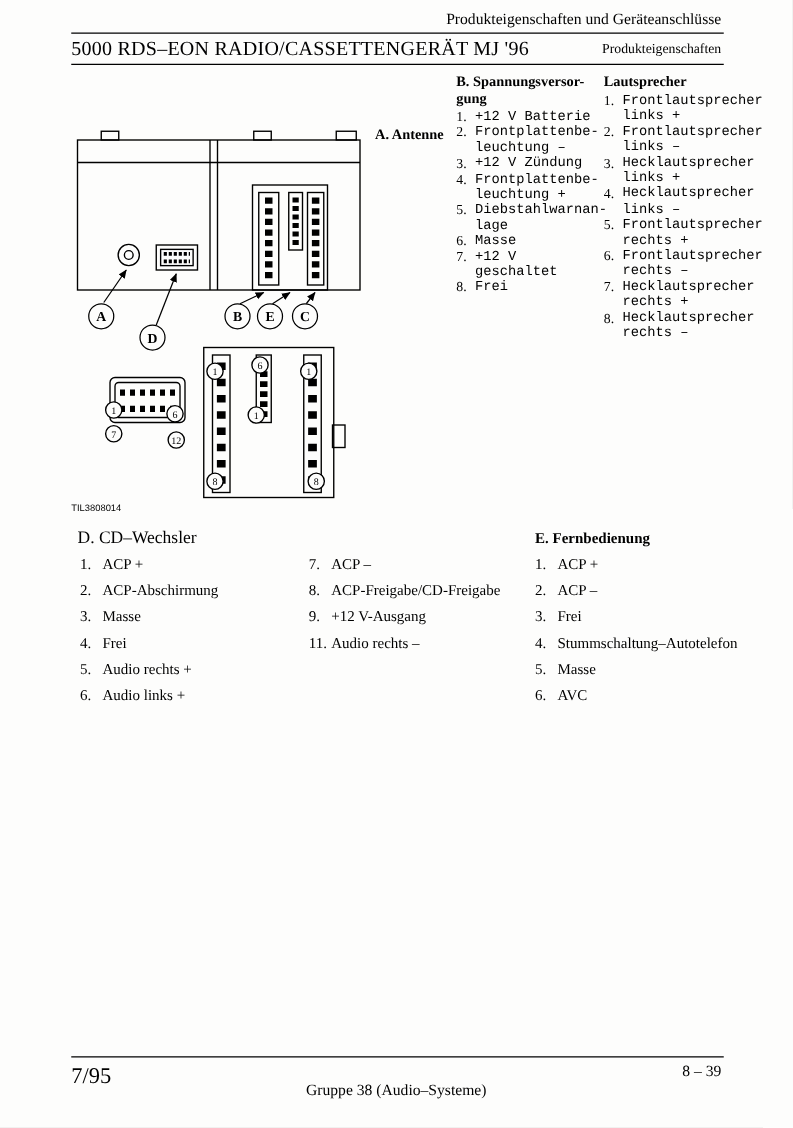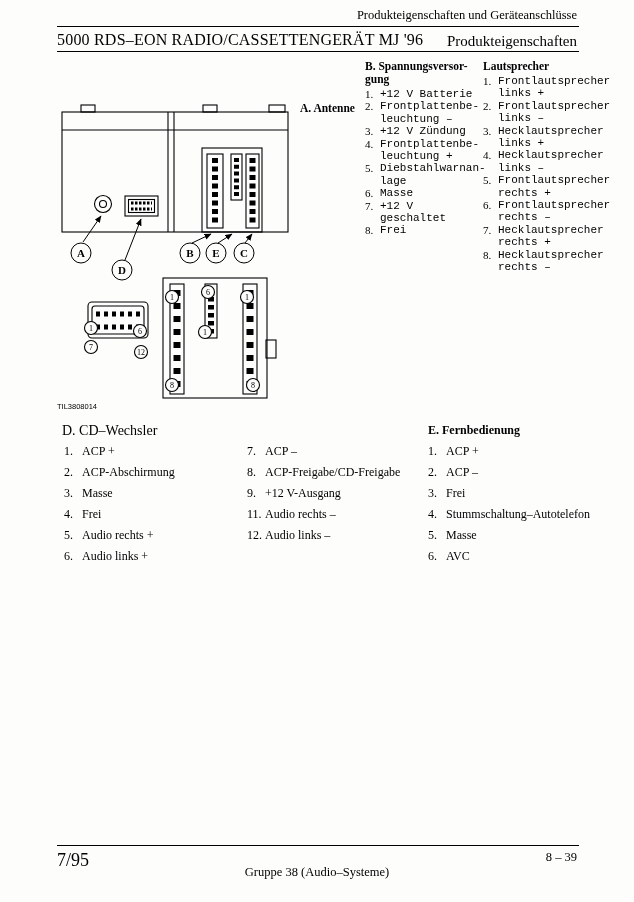--- a/index.html
+++ b/index.html
@@ -10,21 +10,21 @@
     font-family:"Liberation Serif",serif;
     color:#000;
     overflow:hidden;
     margin:0 auto;
   }
   .rule{position:absolute;left:57px;right:55px;height:1px;background:#000;}
   .hdr-topright{position:absolute;top:8px;right:57px;font-size:12.5px;}
   .r1{top:26px;}
   .r2{top:51px;}
   .title-left{position:absolute;top:31px;left:57px;font-size:16px;letter-spacing:.2px;text-align:center;}
-  .title-right{position:absolute;top:33px;right:57px;font-size:15px;font-family:Liberation Serif, serif;}
+  .title-right{position:absolute;top:33px;right:57px;font-size:11px;font-family:Liberation Serif, serif;}
 
   .sec-hdr{font-weight:bold;font-size:11.5px;line-height:13px;}
   .colA{position:absolute;left:300px;top:60px;margin-top:42px;}
   .colB{position:absolute;left:365px;top:60px;width:112px;}
   .colC{position:absolute;left:483px;top:60px;width:108px;}
 
   .num-list{font-size:11px;line-height:12.4px;margin-top:2px;}
   .num-list .row{display:flex;}
   .num-list .n{width:15px;flex:none;}
   .num-list .t{white-space:pre-line;font-family:Liberation Mono, monospace;}
@@ -298,24 +298,20 @@
         <span class="t">ACP-Freigabe/CD-Freigabe</span>
       </div>
     <div class="row">
         <span class="n">9.</span>
         <span class="t">+12 V-Ausgang</span>
       </div>
     <div class="row">
         <span class="n">11.</span>
         <span class="t">Audio rechts –</span>
       </div>
-    <div class="row">
-        <span class="n">12.</span>
-        <span class="t">Audio links –</span>
-      </div>
   </div>
 
   <div class="e-title">E. Fernbedienung</div>
   <div class="e-list big-list">
     <div class="row">
         <span class="n">1.</span>
         <span class="t">ACP +</span>
       </div>
     <div class="row">
         <span class="n">2.</span>

